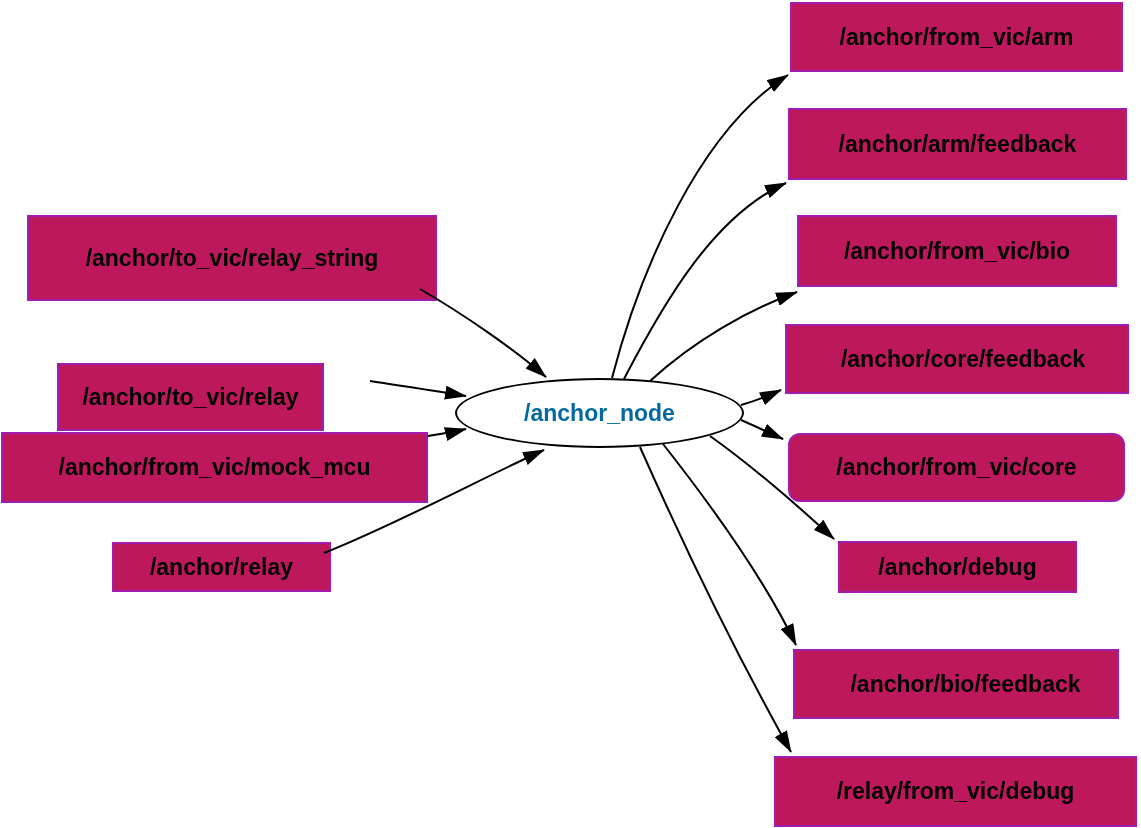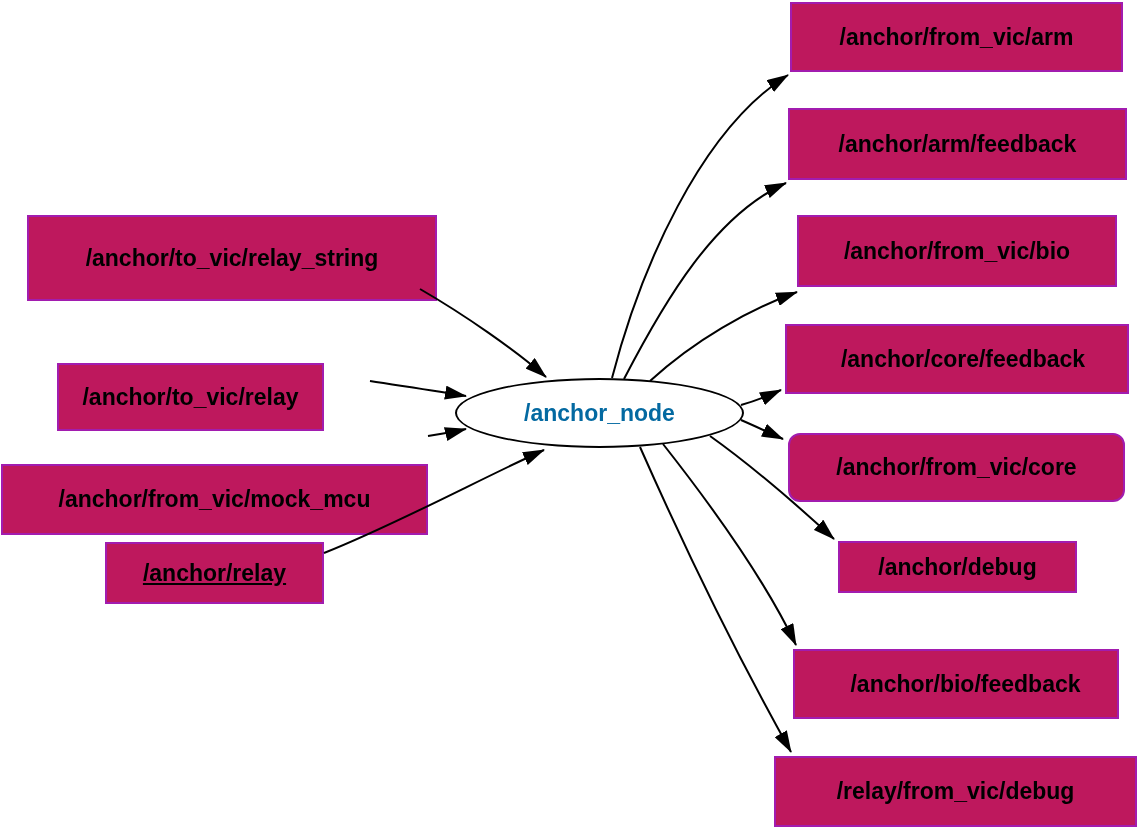--- a/index.html
+++ b/index.html
@@ -59,23 +59,23 @@
 </style>
 </head>
 <body>
 
 <div id="graph">
 
   <div class="tbox" style="left:10px; top:215px; width:410px; height:86px;margin-left:17px;">/anchor/to_vic/relay_string</div>
 
   <div class="tbox" style="left:57px; top:326px; width:267px; height:68px;margin-top:37px;">/anchor/to_vic/relay</div>
 
-  <div class="tbox" style="left:1px; top:432px; width:427px; height:71px;margin-top:32px;">/anchor/from_vic/mock_mcu</div>
+  <div class="tbox" style="left:1px; top:432px; width:427px; height:71px;">/anchor/from_vic/mock_mcu</div>
 
-  <div class="tbox" style="left:105px; top:542px; width:219px; height:62px;text-decoration:underline;">/anchor/relay</div>
+  <div class="tbox" style="left:112px; top:542px; width:219px; height:50px;">/anchor/relay</div>
 
   <div class="enode" style="left:455px; top:378px; width:289px; height:70px;">/anchor_node</div>
 
   <div class="tbox" style="left:790px; top:2px; width:333px; height:70px;">/anchor/from_vic/arm</div>
 
   <div class="tbox" style="left:788px; top:108px; width:339px; height:72px;">/anchor/arm/feedback</div>
 
   <div class="tbox" style="left:797px; top:215px; width:320px; height:72px;">/anchor/from_vic/bio</div>
 
   <div class="tbox" style="left:785px; top:324px; width:344px; height:70px;padding-left:12px;">/anchor/core/feedback</div>

